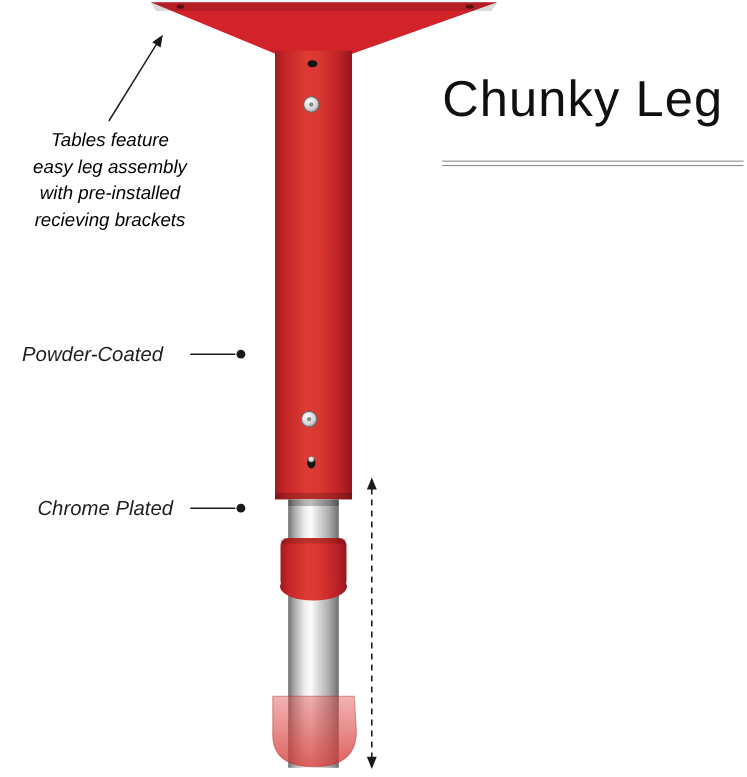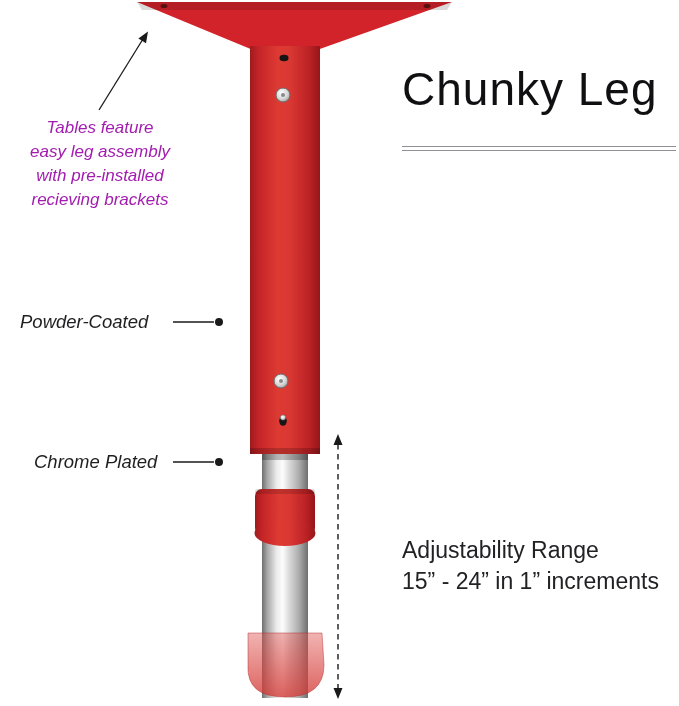--- a/index.html
+++ b/index.html
@@ -11,21 +11,21 @@
     overflow:hidden;
     font-family:"Liberation Sans", sans-serif;
     color:var(--ink, #1d1d1f);
   }
   .canvas > svg { position:absolute; left:0; top:0; }
 
   .note {
     position:absolute; left:12px; top:116px; width:176px;
     text-align:center; font-style:italic;
     font-size:17px; line-height:1.42;
-    white-space:pre-line; color:#a21caf;
+    white-space:pre-line; color:#000000;
   }
   .callout-label {
     position:absolute; font-style:italic; font-size:18.5px; color:#1f1f21;
     white-space:nowrap;
   }
   .powder { left:20px; top:311px; }
   .chromep { left:34px; top:451px; }
 
   .right { position:absolute; left:402px; top:0; width:277px; height:522px; }
   .title {
@@ -133,17 +133,15 @@
   <div class="note">Tables feature
 easy leg assembly
 with pre-installed
 recieving brackets</div>
   <div class="callout-label chromep">Chrome Plated</div>
   <div class="callout-label powder">Powder-Coated</div>
 
   <div class="right">
     <h1 class="title">Chunky Leg</h1>
     <div class="rule"></div>
-    <p class="feature f3">Adjustability Range
-15” - 24” in 1” increments</p>
   </div>
 
 </div>
 
 </body></html>

